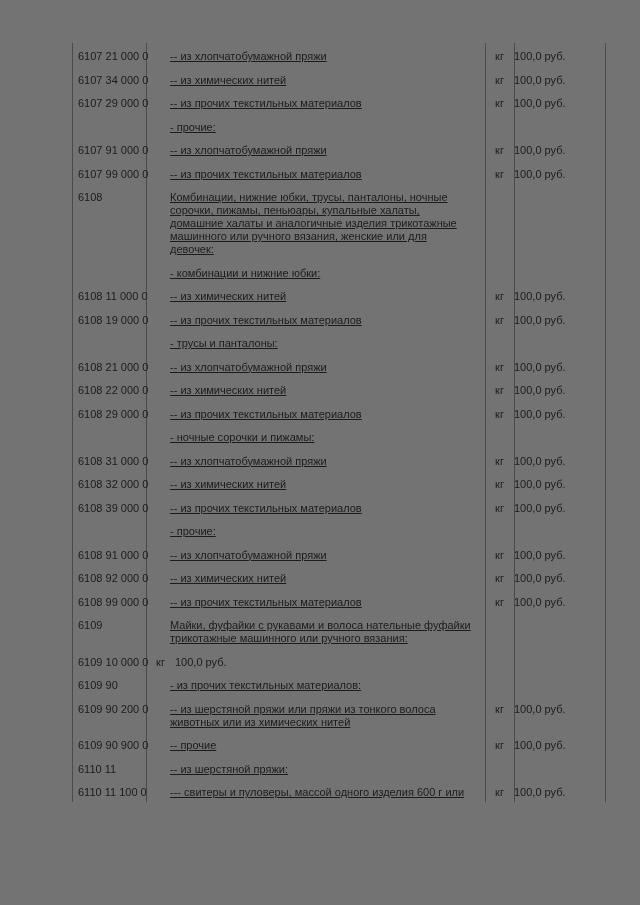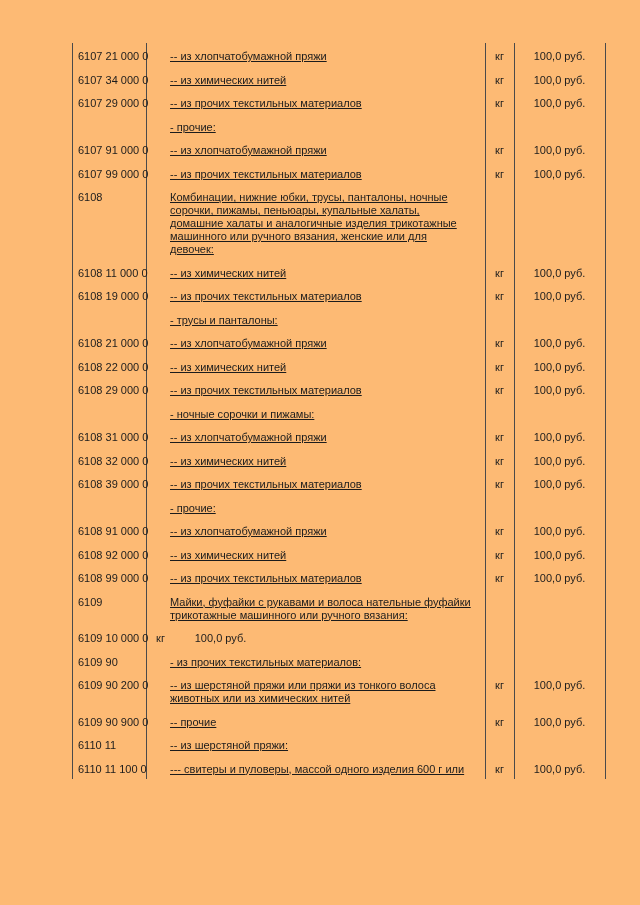--- a/index.html
+++ b/index.html
@@ -4,21 +4,21 @@
 <style>
   html, body {
     margin: 0;
     padding: 0;
     background: #ffffff;
   }
   .page {
     position: relative;
     width: 640px;
     height: 905px;
-    background: #fdba74;
+    background: #737373;
     overflow: hidden;
     font-family: "Liberation Sans", sans-serif;
     color: #1c1c1c;
   }
   .table-fragment {
     position: absolute;
     left: 72px;
     top: 43px;
     width: 534px;
     box-sizing: border-box;
@@ -64,21 +64,20 @@
     text-decoration: underline;
   }
   .c-unit {
     width: 29px;
     flex: 0 0 29px;
     text-align: center;
   }
   .c-rate {
     width: 91px;
     flex: 0 0 91px;
-    text-align: center;
     white-space: nowrap;
   }
 </style>
 </head>
 <body>
 
 <div class="page">
   <div class="table-fragment">
     <div class="vline v0"></div>
     <div class="vline v1"></div>
@@ -122,20 +121,26 @@
           <div class="cell c-unit">кг</div>
           <div class="cell c-rate">100,0 руб.</div>
         </div>
         <div class="row">
           <div class="cell c-code">6108</div>
           <div class="cell c-desc">Комбинации, нижние юбки, трусы, панталоны, ночные сорочки, пижамы, пеньюары, купальные халаты, домашние халаты и аналогичные изделия трикотажные машинного или ручного вязания, женские или для девочек:</div>
           <div class="cell c-unit"></div>
           <div class="cell c-rate"></div>
         </div>
         <div class="row">
+          <div class="cell c-code"></div>
+          <div class="cell c-desc">- комбинации и нижние юбки:</div>
+          <div class="cell c-unit"></div>
+          <div class="cell c-rate"></div>
+        </div>
+        <div class="row">
           <div class="cell c-code">6108 11 000 0</div>
           <div class="cell c-desc">-- из химических нитей</div>
           <div class="cell c-unit">кг</div>
           <div class="cell c-rate">100,0 руб.</div>
         </div>
         <div class="row">
           <div class="cell c-code">6108 19 000 0</div>
           <div class="cell c-desc">-- из прочих текстильных материалов</div>
           <div class="cell c-unit">кг</div>
           <div class="cell c-rate">100,0 руб.</div>

